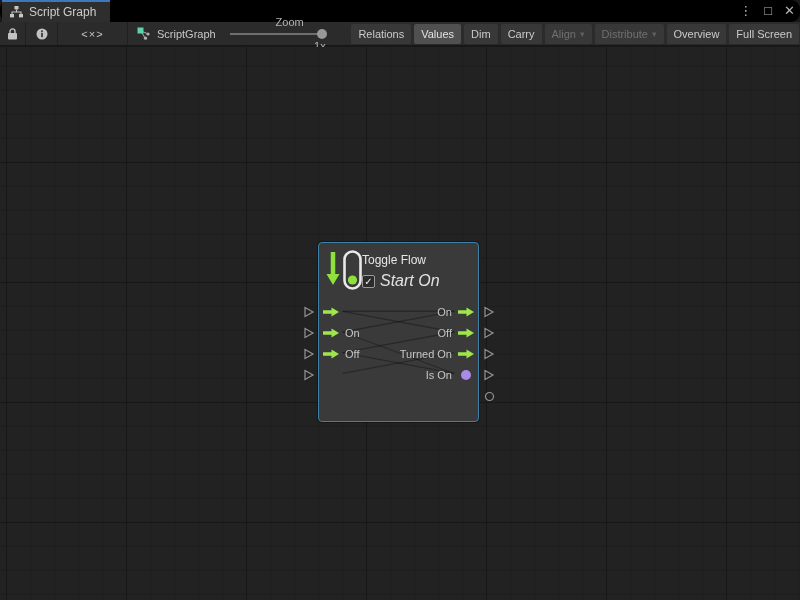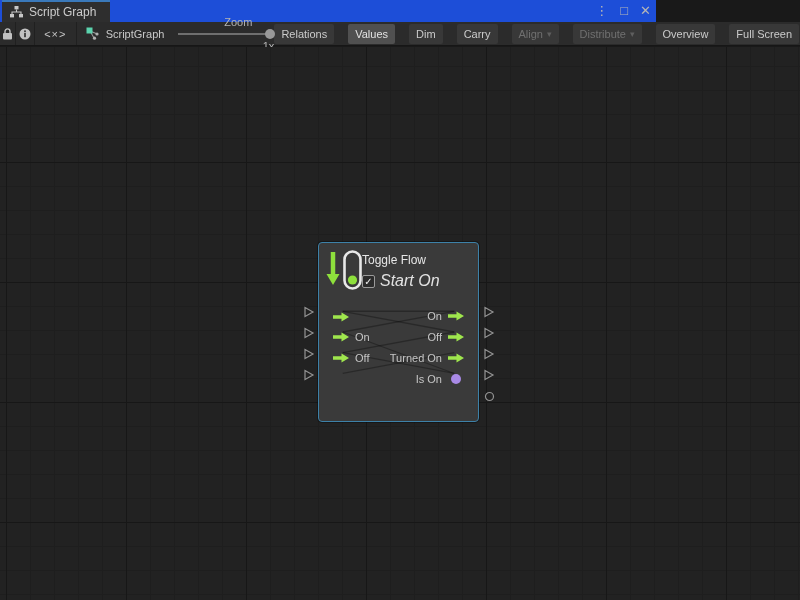--- a/index.html
+++ b/index.html
@@ -1,21 +1,21 @@
 <!DOCTYPE html>
 <html><head>
 <meta charset="utf-8">
 <style>
   * { margin:0; padding:0; box-sizing:border-box; }
   html,body { width:800px; height:600px; overflow:hidden; background:#191919;
     font-family:"Liberation Sans","DejaVu Sans",sans-serif; -webkit-font-smoothing:antialiased; }
   #window { position:relative; width:800px; height:600px; background:#191919; }
 
   
-  .tabstrip { position:absolute; left:0; top:0; width:656px; height:22px; background:#1d4ed8; }
+  .tabstrip { position:absolute; left:0; top:0; width:800px; height:22px; background:#000000;border-radius:9px; }
   .tab { position:absolute; left:2px; top:0; height:22px; width:108px; background:#2e2e2e;
     border-top:2px solid #3a79bb; display:flex; align-items:center; gap:6px; padding:0 8px; }
   .tab-label { color:#cccccc; font-size:12px; white-space:nowrap; }
   .winctrl { position:absolute; right:5px; top:0; height:22px; display:flex; align-items:center; gap:12px; }
   .winctrl span { color:#b6b6b6; font-size:13px; cursor:default; line-height:22px; }
 
   
   .toolbar { position:absolute; left:0; top:22px; width:800px; height:24px; background:#2b2b2b;
     border-bottom:1px solid #161616; display:flex; align-items:center; }
   .tb-seg { height:100%; display:flex; align-items:center; justify-content:center;
@@ -23,21 +23,21 @@
   .seg-lock { width:26px; } .seg-info { width:32px; } .seg-code { width:70px; }
   .code-glyph { color:#c4c4c4; font-size:11px; letter-spacing:1px; }
   .graphsec { display:flex; align-items:center; gap:6px; padding-left:9px; }
   .graph-label { color:#c8c8c8; font-size:11px; }
   .zoomsec { display:flex; align-items:flex-end; margin-left:14px;flex-direction:column; }
   .zoom-label { color:#b4b4b4; font-size:11px; margin-right:22px; }
   .slider { position:relative; width:96px; height:12px; }
   .slider-track { position:absolute; left:0; right:0; top:5px; height:2px; background:#6f6f6f; }
   .slider-handle { position:absolute; right:-1px; top:1px; width:10px; height:10px; border-radius:50%; background:#989898; }
   .zoom-value { color:#b4b4b4; font-size:11px; margin-left:7px; }
-  .btns { margin-left:auto; display:flex; align-items:center; gap:14px; padding-right:1px; }
+  .btns { margin-left:auto; display:flex; align-items:center; gap:3px; padding-right:1px; }
   .tbtn { height:20px; display:flex; align-items:center; gap:4px; padding:0 7px; background:#383838;
     color:#cbcbcb; font-size:11px; border-radius:2px; white-space:nowrap; cursor:default; }
   .tbtn.active { background:#505050; color:#e2e2e2; }
   .tbtn.disabled { color:#707070; }
   .tbtn .caret { font-size:9px; color:#8a8a8a; }
   .tbtn.disabled .caret { color:#5f5f5f; }
 
   
   .canvas { position:absolute; left:0; top:47px; width:800px; height:553px; background-color:#222222;
     background-image:
@@ -53,21 +53,21 @@
     border:1px solid #3d81a8; border-radius:4px; box-shadow:0 0 0 1px rgba(0,0,0,.35); }
   .relations { position:absolute; left:0; top:0; width:100%; height:100%; z-index:0; }
   .node-header { position:absolute; left:7px; top:6px; display:flex; z-index:1; }
   .node-titleblock { padding-top:4px; }
   .node-title { color:#e6e6e6; font-size:12px; white-space:nowrap; }
   .checkrow { display:flex; align-items:center; gap:5px; margin-top:5px; }
   .checkbox { width:13px; height:13px; background:#2b2b2b; border:1px solid #9a9a9a; border-radius:2px;
     display:flex; align-items:center; justify-content:center; color:#efefef; font-size:10px; line-height:11px; }
   .check-label { color:#e2e2e2; font-size:16px; white-space:nowrap;font-style:italic; }
   .ports { position:absolute; left:0; top:58px; width:100%; z-index:1; }
-  .port-row { height:21px; display:flex; align-items:flex-end; justify-content:space-between; padding:0 14px; }
+  .port-row { height:21px; display:flex; align-items:center; justify-content:space-between; padding:0 4px; }
   .pside { display:flex; align-items:center; gap:6px; }
   .plabel { color:#c6c6c6; font-size:11px; white-space:nowrap; }
   .flow-arrow { display:block; }
   .value-dot { width:10px; height:10px; border-radius:50%; background:#a98ae6; margin:0 3px; }
 
   
   .ext { position:absolute; z-index:1; }
 </style>
 </head>
 <body>

